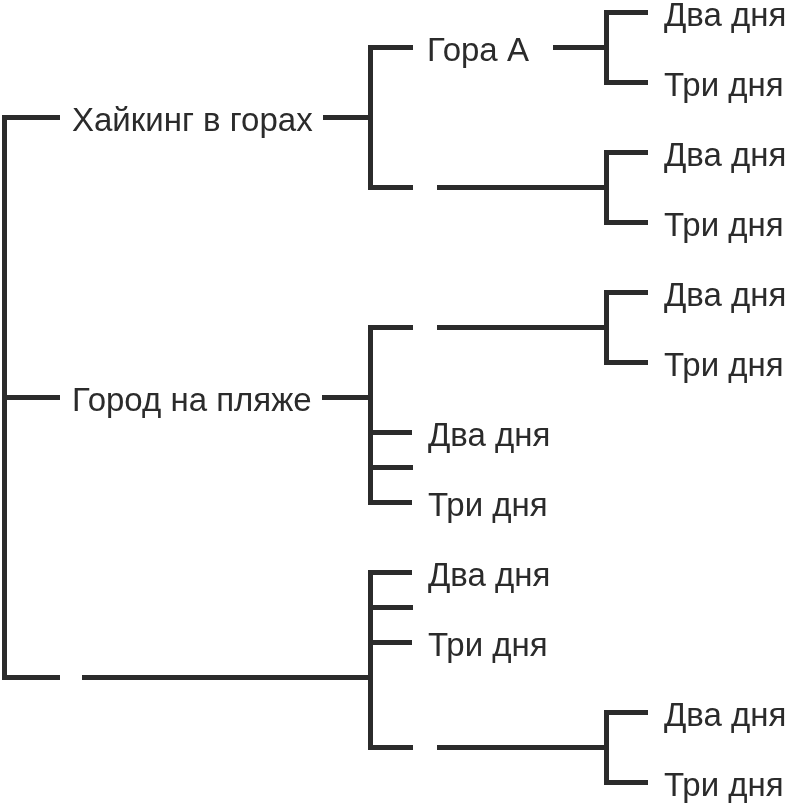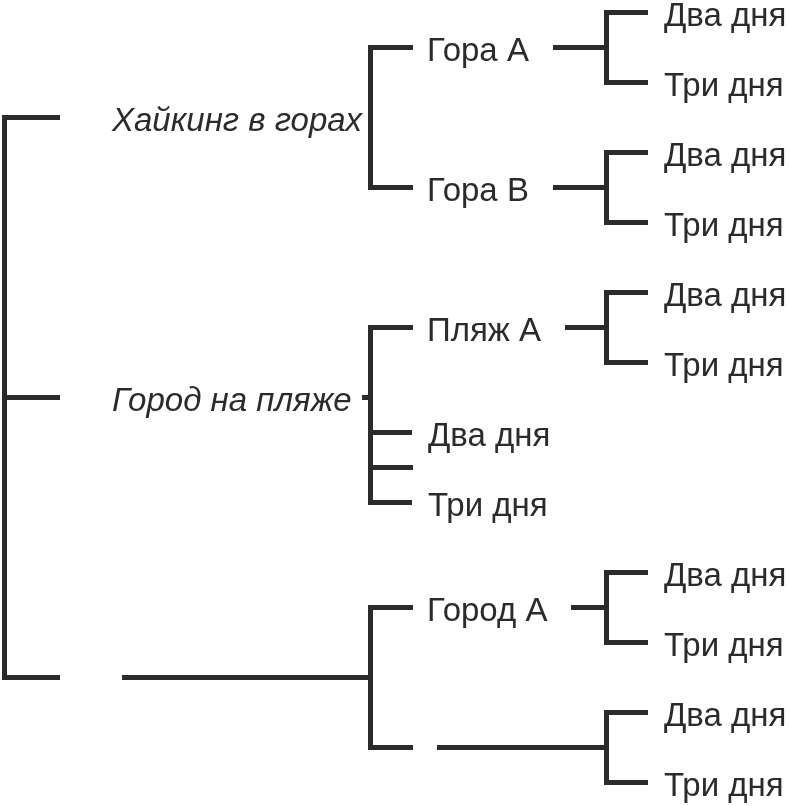--- a/index.html
+++ b/index.html
@@ -46,21 +46,21 @@
     width: 5px;
     background: var(--line);
   }
   .node.first > .vseg { top: calc(50% - 2.5px); bottom: 0; }
   .node.mid   > .vseg { top: 0; bottom: 0; }
   .node.last  > .vseg { top: 0; bottom: calc(50% - 2.5px); }
 
   
   .l1 > .stub { left: 2px; width: 58px; }
   .l1 > .vseg { left: 2px; }
-  .l1-main { flex: 1 1 auto; display: flex; align-items: center; padding-left: 112px; min-width: 0; font-style: italic; }
+  .l1-main { flex: 1 1 auto; display: flex; align-items: center; padding-left: 72px; min-width: 0; }
 
   
   .hline {
     flex: 1 1 auto;
     height: 5px;
     margin-left: 10px;
     background: var(--line);
   }
 
   .kids { display: flex; flex-direction: column; flex: none; }
@@ -110,21 +110,20 @@
               <i class="vseg"></i>
               <span class="label">Три дня</span>
             </div>
           </div>
         </div>
 
         <div class="node l2 last">
           <i class="stub"></i>
           <i class="vseg"></i>
           <div class="l2-main">
-            <span class="label">Гора B</span>
             <i class="hline"></i>
           </div>
           <div class="kids l3kids">
             <div class="node leaf first">
               <i class="stub"></i>
               <i class="vseg"></i>
               <span class="label">Два дня</span>
             </div>
             <div class="node leaf last">
               <i class="stub"></i>
@@ -143,21 +142,20 @@
       <div class="l1-main">
         <span class="label">Город на пляже</span>
         <i class="hline"></i>
       </div>
       <div class="kids l2kids">
 
         <div class="node l2 first">
           <i class="stub"></i>
           <i class="vseg"></i>
           <div class="l2-main">
-            <span class="label">Пляж A</span>
             <i class="hline"></i>
           </div>
           <div class="kids l3kids">
             <div class="node leaf first">
               <i class="stub"></i>
               <i class="vseg"></i>
               <span class="label">Два дня</span>
             </div>
             <div class="node leaf last">
               <i class="stub"></i>
@@ -191,24 +189,20 @@
       <i class="stub"></i>
       <i class="vseg"></i>
       <div class="l1-main">
         <i class="hline"></i>
       </div>
       <div class="kids l2kids">
 
         <div class="node l2 first">
           <i class="stub"></i>
           <i class="vseg"></i>
-          <div class="l2-main">
-            <span class="label">Город A</span>
-            <i class="hline"></i>
-          </div>
           <div class="kids l3kids">
             <div class="node leaf first">
               <i class="stub"></i>
               <i class="vseg"></i>
               <span class="label">Два дня</span>
             </div>
             <div class="node leaf last">
               <i class="stub"></i>
               <i class="vseg"></i>
               <span class="label">Три дня</span>

